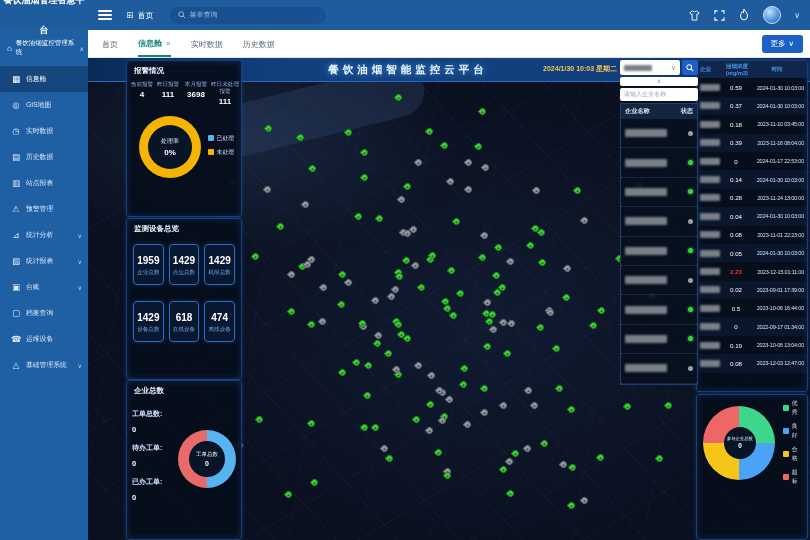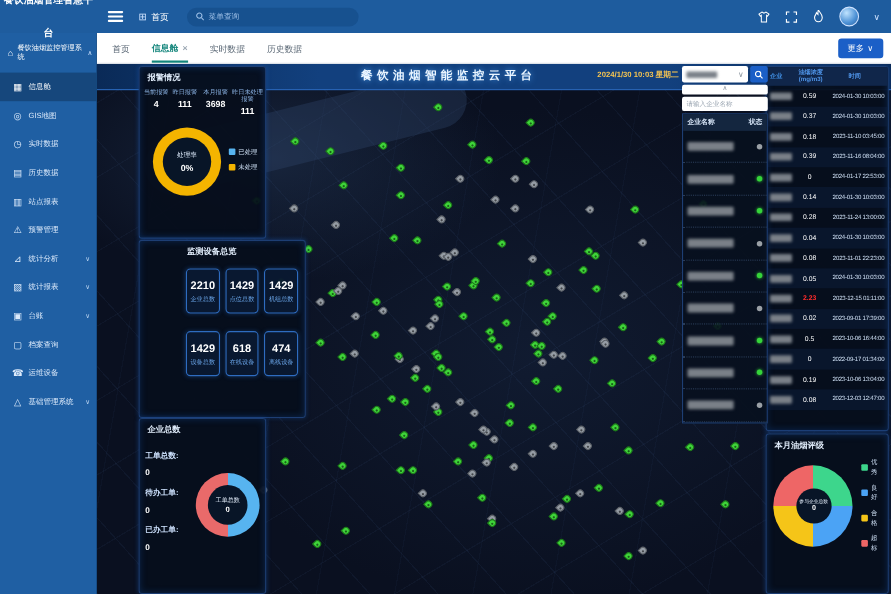--- a/index.html
+++ b/index.html
@@ -85,21 +85,21 @@
   .alarm-donut{position:absolute;left:12px;top:10px;width:62px;height:62px;background:#f4b400;}
   .alarm-donut .hole{left:9px;top:9px;width:44px;height:44px;}
   .alarm-donut .hl{font-size:6px;color:#dbe9fa;}
   .alarm-donut .hv{font-size:8px;font-weight:bold;margin-top:2px;}
   .legend{display:flex;flex-direction:column;gap:5px;}
   .alarm-legend{position:absolute;right:7px;top:28px;}
   .lg-item{display:flex;align-items:center;gap:3px;font-size:5.8px;color:#cfe0f5;}
   .lg-sw{width:6px;height:6px;border-radius:1px;}
 
   
-  .devices{left:5px;top:161px;width:114px;height:160px;padding-left:36px;}
+  .devices{left:5px;top:161px;width:114px;height:160px;}
   .dev-grid{display:grid;grid-template-columns:repeat(3,1fr);gap:16px 5px;padding:8px 6px;}
   .dev-box{border:1px solid #2e6cc0;border-radius:4px;background:rgba(18,44,86,.35);
            text-align:center;padding:10px 0 7px;box-shadow:0 0 4px rgba(40,110,200,.35);}
   .dev-v{font-size:10px;font-weight:bold;}
   .dev-l{font-size:5.6px;color:#6aa5e8;margin-top:3px;}
 
   
   .workorder{left:5px;top:323px;width:114px;height:158px;}
   .wo-body{display:flex;padding:4px 5px;}
   .wo-list{display:flex;flex-direction:column;gap:2px;width:46px;}
@@ -491,21 +491,21 @@
               <span>未处理</span>
             </div>
           </div>
       </div>
     </div>
 
     <div class="panel devices">
       <div class="panel-title">监测设备总览</div>
       <div class="dev-grid">
           <div class="dev-box">
-            <div class="dev-v">2210</div>
+            <div class="dev-v">1959</div>
             <div class="dev-l">企业总数</div>
           </div>
           <div class="dev-box">
             <div class="dev-v">1429</div>
             <div class="dev-l">点位总数</div>
           </div>
           <div class="dev-box">
             <div class="dev-v">1429</div>
             <div class="dev-l">机组总数</div>
           </div>
@@ -689,21 +689,20 @@
           </div>
           <div class="rt-tr">
             <span class="redact rt-name"></span>
             <span class="rt-val">0.08</span>
             <span class="rt-time">2023-12-03 12:47:00</span>
           </div>
         </div>
     </div>
 
     <div class="panel rating">
-      <div class="panel-title">本月油烟评级</div>
       <div class="rating-body">
         <div class="donut rate-donut">
           <div class="hole">
             <span class="hl">参与企业总数</span>
             <span class="hv">0</span>
           </div>
         </div>
         <div class="legend rate-legend">
             <div class="lg-item">
               <span class="lg-sw" style="background: rgb(61, 214, 140);"></span>

